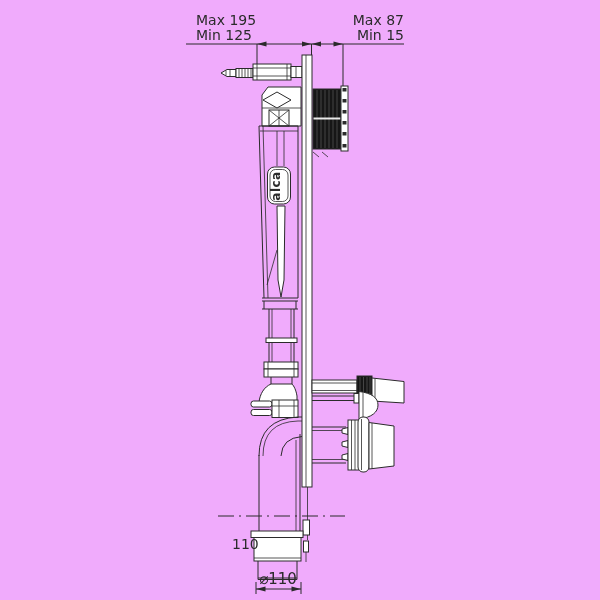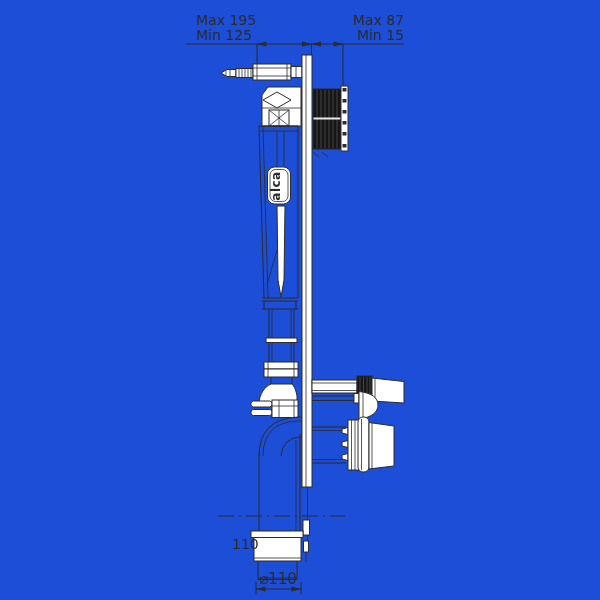--- a/index.html
+++ b/index.html
@@ -7,21 +7,21 @@
     padding:0;
     background:#ffffff;
     width:600px;
     height:600px;
     font-family:"DejaVu Sans", sans-serif;
   }
   .sheet{
     position:relative;
     width:600px;
     height:600px;
-    background:#1d4ed8;
+    background:#f0abfc;
     overflow:hidden;
   }
   svg{display:block}
   text{
     font-family:"DejaVu Sans", sans-serif;
     fill:#2b2b2b;
   }
   .dim-text{font-size:14px;}
   .dia-text{font-size:15px;}
   .brand-text{font-size:12px;font-weight:600;letter-spacing:0.5px;}

